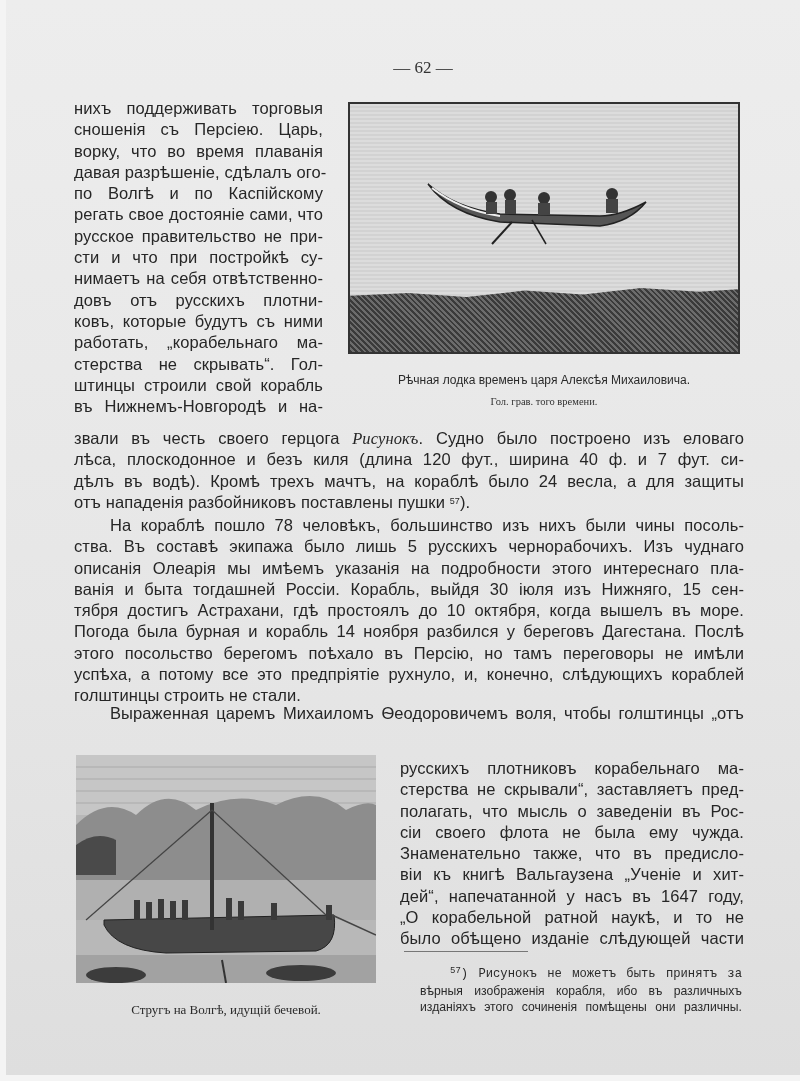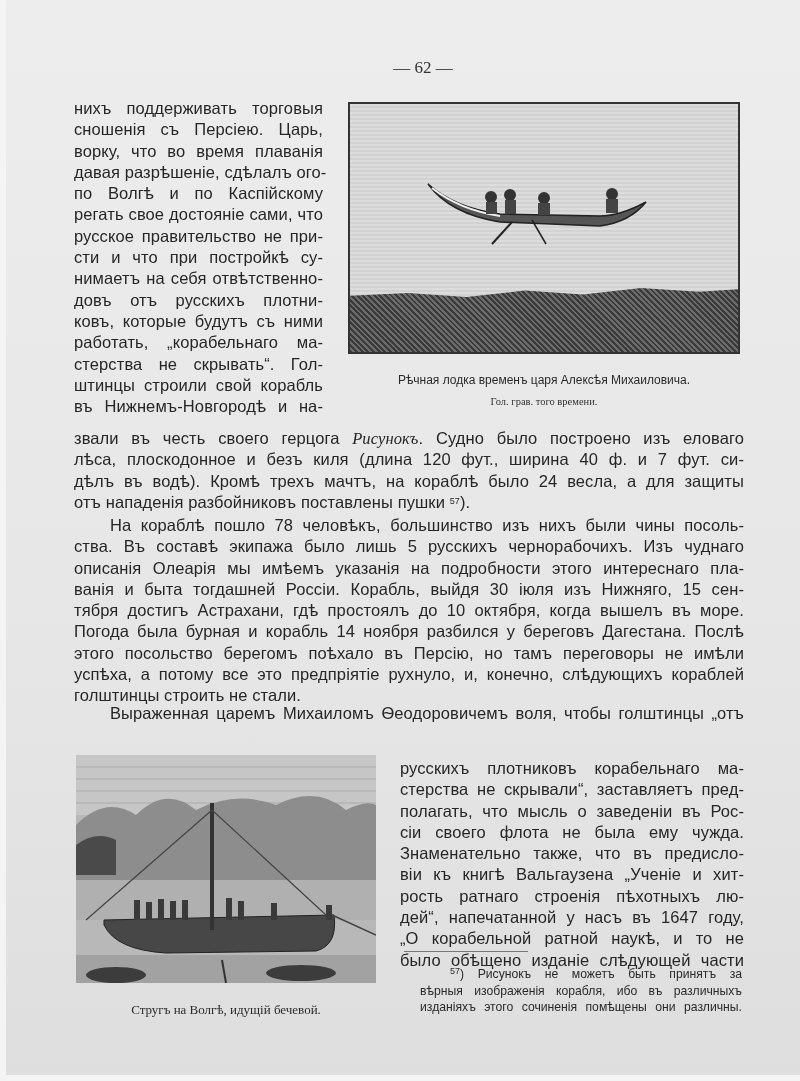--- a/index.html
+++ b/index.html
@@ -59,21 +59,21 @@
     position:absolute; left:70px; top:1002px; width:300px; text-align:center;
     font-family:Liberation Serif, serif; font-size:13px; color:#2a2a2a;
   }
   .fn-rule {
     position:absolute; left:398px; top:951px; width:124px; height:1px; background:#777;
   }
   .footnote {
     position:absolute; left:414px; top:966px; width:322px;
     font-family:"Liberation Sans", sans-serif; font-size:12.2px; line-height:16.5px; color:#2a2a2a;
   }
-  .footnote .line:first-child { text-indent:30px; }
+  .footnote .line:first-child { text-indent:30px;font-family:Liberation Mono, monospace; }
   sup { font-size:9px; line-height:0; vertical-align:4px; }
   i { font-family:"Liberation Serif", serif; font-style:italic; }
 </style>
 </head>
 <body>
 
 <div class="page">
 
   <div class="pagenum">— 62 —</div>
 
@@ -138,21 +138,20 @@
     <span class="line indent">Выраженная царемъ Михаиломъ Ѳеодоровичемъ воля, чтобы голштинцы „отъ</span>
   </div>
 
   <div class="col-right txt">
     <span class="line">русскихъ плотниковъ корабельнаго ма-</span>
     <span class="line">стерства не скрывали“, заставляетъ пред-</span>
     <span class="line">полагать, что мысль о заведеніи въ Рос-</span>
     <span class="line">сіи своего флота не была ему чужда.</span>
     <span class="line">Знаменательно также, что въ предисло-</span>
     <span class="line">віи къ книгѣ Вальгаузена „Ученіе и хит-</span>
-    <span class="line">рость ратнаго строенія пѣхотныхъ лю-</span>
     <span class="line">дей“, напечатанной у насъ въ 1647 году,</span>
     <span class="line">„О корабельной ратной наукѣ, и то не</span>
     <span class="line">было обѣщено изданіе слѣдующей части</span>
   </div>
 
   <div class="fig2">
     <svg width="300" height="228" viewBox="0 0 300 228">
       <rect x="0" y="0" width="300" height="60" fill="#c6c6c6"></rect>
       <g stroke="#aaa" stroke-width="1">
         <line x1="0" y1="12" x2="300" y2="12"></line>

